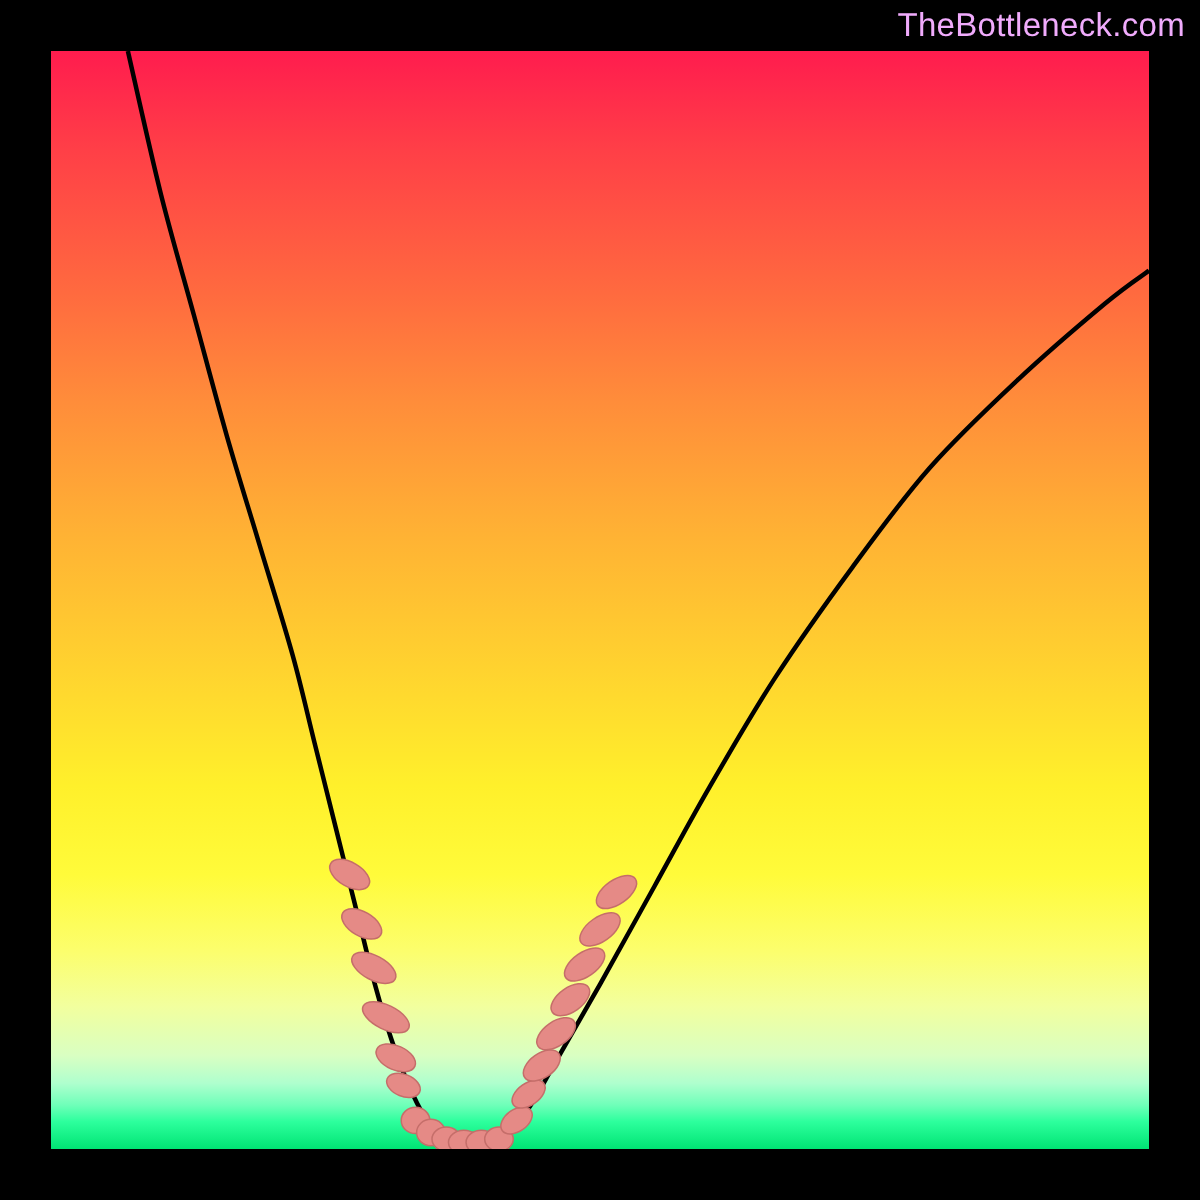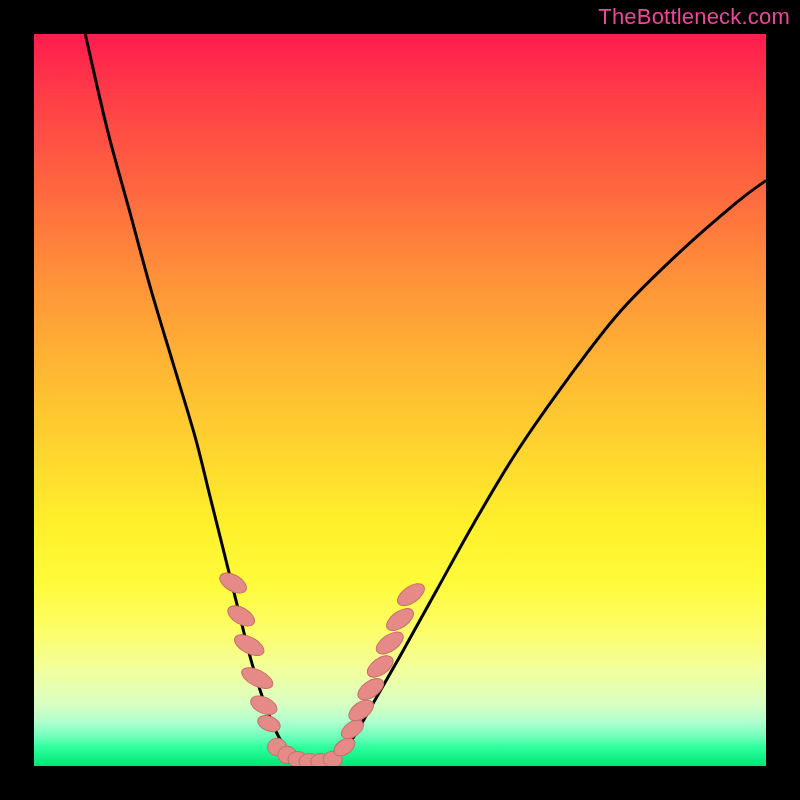--- a/index.html
+++ b/index.html
@@ -43,21 +43,21 @@
   svg.curve {
     position: absolute;
     left: 0; top: 0;
     width: 732px; height: 732px;
     display: block;
   }
   .watermark {
     position: absolute;
     top: 4px;
     right: 10px;
-    color: #ec4899;
+    color: #f0abfc;
     font-size: 22px;
     font-weight: 500;
     letter-spacing: 0.2px;
     user-select: none;
   }
 </style>
 </head>
 <body>
 
 <div class="frame">

